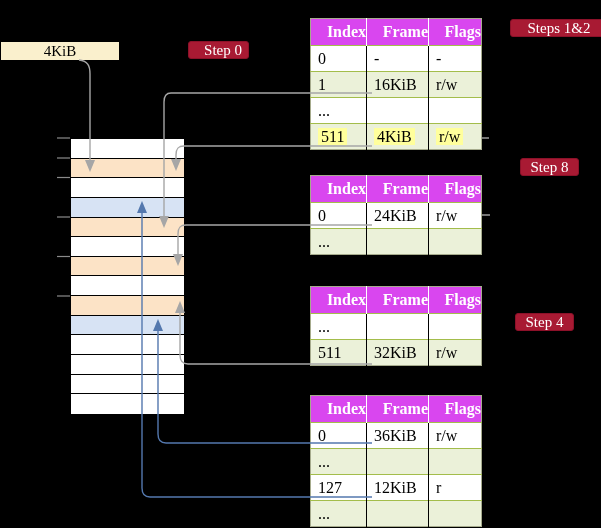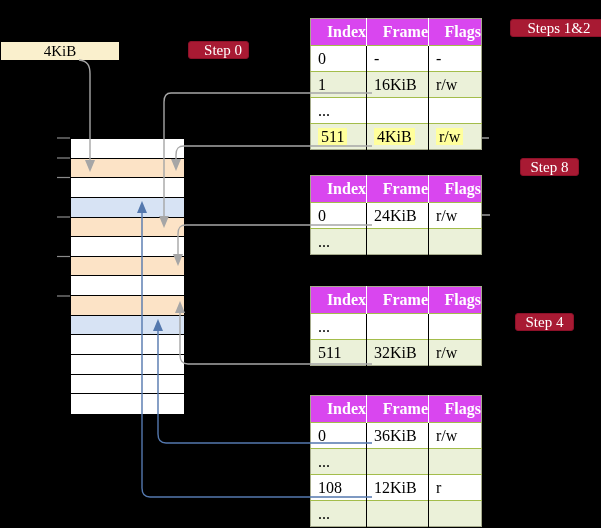--- a/index.html
+++ b/index.html
@@ -199,21 +199,21 @@
         <td>0</td>
         <td>36KiB</td>
         <td>r/w</td>
       </tr>
       <tr class="tint">
         <td>...</td>
         <td></td>
         <td></td>
       </tr>
       <tr>
-        <td>108</td>
+        <td>127</td>
         <td>12KiB</td>
         <td>r</td>
       </tr>
       <tr class="tint">
         <td>...</td>
         <td></td>
         <td></td>
       </tr>
     </tbody>
   </table>

